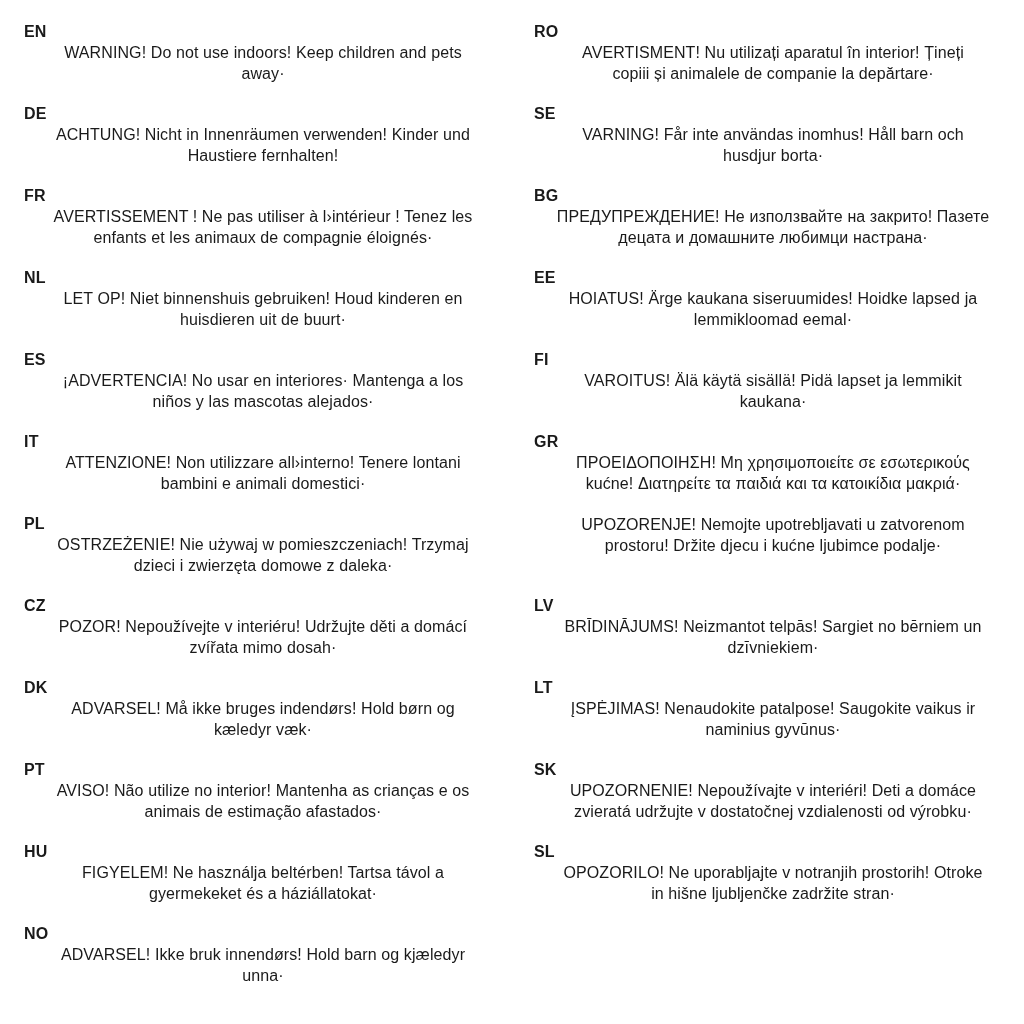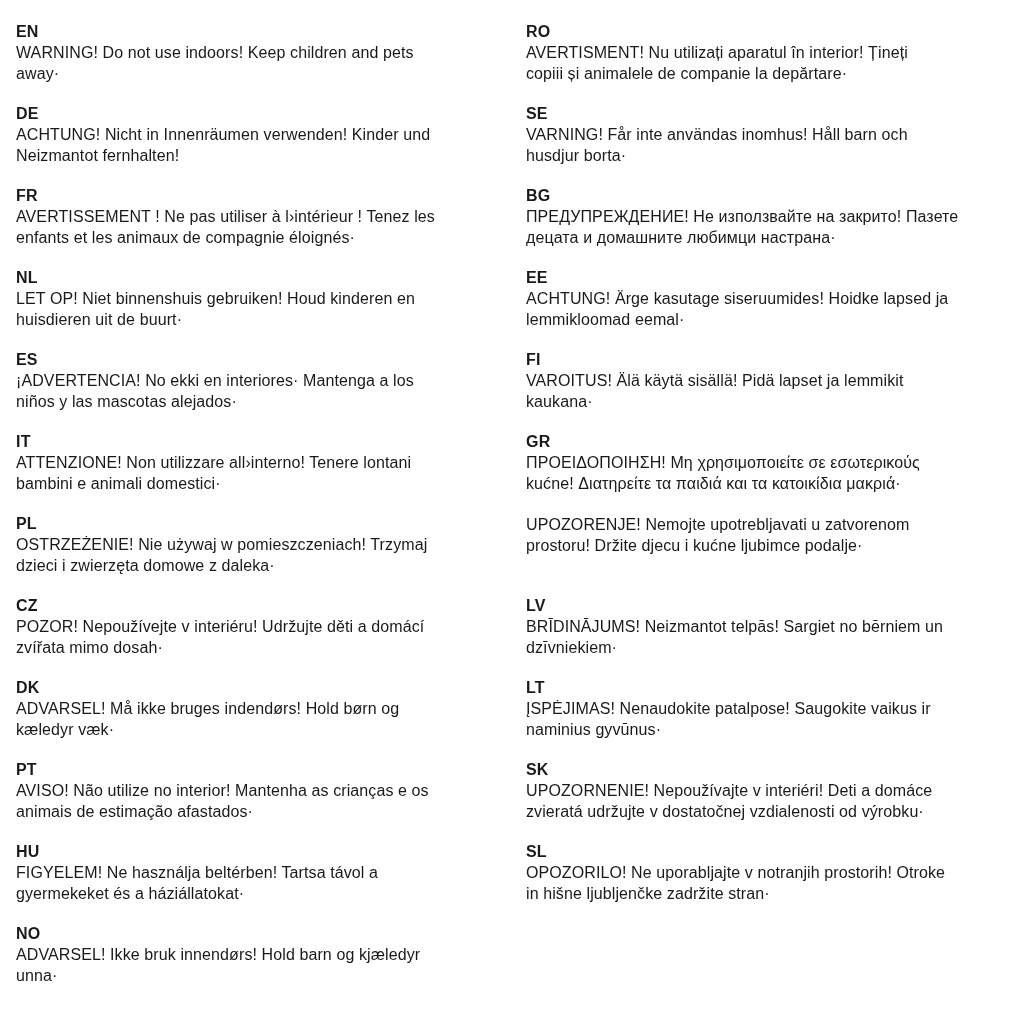--- a/index.html
+++ b/index.html
@@ -5,21 +5,21 @@
   html, body {
     margin: 0;
     padding: 0;
     background: #ffffff;
   }
   .page {
     width: 1024px;
     height: 1024px;
     background: #ffffff;
     box-sizing: border-box;
-    padding: 22px 0 0 16px;
+    padding: 22px 0 0 24px;
     display: flex;
     font-family: "Liberation Sans", "DejaVu Sans", sans-serif;
     color: #1a1a1a;
     overflow: hidden;
   }
   .col {
     width: 494px;
     flex: 0 0 494px;
   }
   .col.right {
@@ -34,50 +34,51 @@
     line-height: 20px;
     font-weight: bold;
     letter-spacing: 0.2px;
   }
   .warning-text {
     font-size: 16px;
     line-height: 21px;
     white-space: pre-line;
     letter-spacing: 0.1px;
     max-width: 478px;
+    text-align: center;
   }
 </style>
 </head>
 <body>
 
 <div class="page">
   <div class="col left" id="col-0">
       <div class="section">
         <div class="lang-code">EN</div>
         <div class="warning-text">WARNING! Do not use indoors! Keep children and pets
 away·</div>
       </div>
       <div class="section">
         <div class="lang-code">DE</div>
         <div class="warning-text">ACHTUNG! Nicht in Innenräumen verwenden! Kinder und
-Neizmantot fernhalten!</div>
+Haustiere fernhalten!</div>
       </div>
       <div class="section">
         <div class="lang-code">FR</div>
         <div class="warning-text">AVERTISSEMENT ! Ne pas utiliser à l›intérieur ! Tenez les
 enfants et les animaux de compagnie éloignés·</div>
       </div>
       <div class="section">
         <div class="lang-code">NL</div>
         <div class="warning-text">LET OP! Niet binnenshuis gebruiken! Houd kinderen en
 huisdieren uit de buurt·</div>
       </div>
       <div class="section">
         <div class="lang-code">ES</div>
-        <div class="warning-text">¡ADVERTENCIA! No ekki en interiores· Mantenga a los
+        <div class="warning-text">¡ADVERTENCIA! No usar en interiores· Mantenga a los
 niños y las mascotas alejados·</div>
       </div>
       <div class="section">
         <div class="lang-code">IT</div>
         <div class="warning-text">ATTENZIONE! Non utilizzare all›interno! Tenere lontani
 bambini e animali domestici·</div>
       </div>
       <div class="section">
         <div class="lang-code">PL</div>
         <div class="warning-text">OSTRZEŻENIE! Nie używaj w pomieszczeniach! Trzymaj
@@ -120,21 +121,21 @@
         <div class="warning-text">VARNING! Får inte användas inomhus! Håll barn och
 husdjur borta·</div>
       </div>
       <div class="section">
         <div class="lang-code">BG</div>
         <div class="warning-text">ПРЕДУПРЕЖДЕНИЕ! Не използвайте на закрито! Пазете
 децата и домашните любимци настрана·</div>
       </div>
       <div class="section">
         <div class="lang-code">EE</div>
-        <div class="warning-text">ACHTUNG! Ärge kasutage siseruumides! Hoidke lapsed ja
+        <div class="warning-text">HOIATUS! Ärge kaukana siseruumides! Hoidke lapsed ja
 lemmikloomad eemal·</div>
       </div>
       <div class="section">
         <div class="lang-code">FI</div>
         <div class="warning-text">VAROITUS! Älä käytä sisällä! Pidä lapset ja lemmikit
 kaukana·</div>
       </div>
       <div class="section">
         <div class="lang-code">GR</div>
         <div class="warning-text">ΠΡΟΕΙΔΟΠΟΙΗΣΗ! Μη χρησιμοποιείτε σε εσωτερικούς

